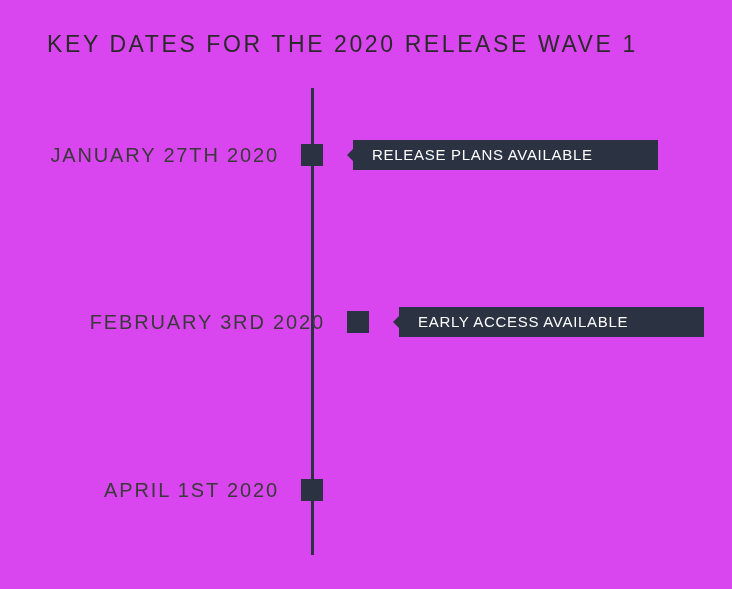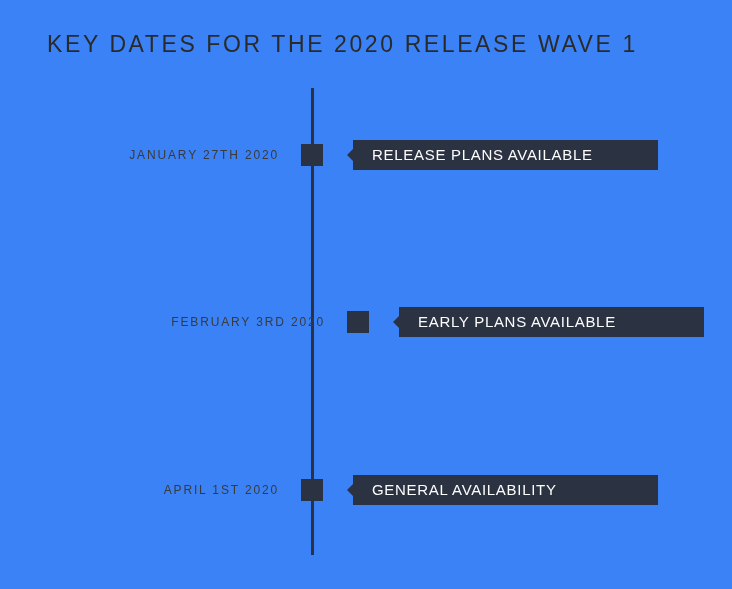--- a/index.html
+++ b/index.html
@@ -10,21 +10,21 @@
   }
   body {
     font-family: "Liberation Sans", sans-serif;
     -webkit-font-smoothing: antialiased;
   }
 
   #infographic {
     position: relative;
     width: 732px;
     height: 589px;
-    background: #3b82f6;
+    background: #d946ef;
     overflow: hidden;
   }
 
   
   #page-title {
     position: absolute;
     left: 47px;
     top: 29px;
     font-size: 23px;
     font-weight: 400;
@@ -53,21 +53,21 @@
   }
 
   .date-label {
     position: absolute;
     left: 0;
     top: 0;
     width: 279px;
     height: 34px;
     line-height: 34px;
     text-align: right;
-    font-size: 12px;
+    font-size: 20px;
     font-weight: 400;
     letter-spacing: 1.85px;
     color: #3a3a3a;
     white-space: nowrap;
   }
 
   .axis-marker {
     position: absolute;
     left: 301px;
     top: 6px;
@@ -136,27 +136,22 @@
       <div class="callout-text">RELEASE PLANS AVAILABLE</div>
     </div>
   </div>
 
   <div class="timeline-row" style="top:305px;margin-left:46px;">
     <div class="date-label">FEBRUARY 3RD 2020</div>
     <div class="axis-marker"></div>
     <div class="event-callout">
       <div class="callout-notch"></div>
       <div class="callout-body"></div>
-      <div class="callout-text">EARLY PLANS AVAILABLE</div>
+      <div class="callout-text">EARLY ACCESS AVAILABLE</div>
     </div>
   </div>
 
   <div class="timeline-row" style="top:473px;padding-left:16px;">
     <div class="date-label">APRIL 1ST 2020</div>
     <div class="axis-marker"></div>
-    <div class="event-callout">
-      <div class="callout-notch"></div>
-      <div class="callout-body"></div>
-      <div class="callout-text">GENERAL AVAILABILITY</div>
-    </div>
   </div>
 
 </div>
 
 </body></html>

